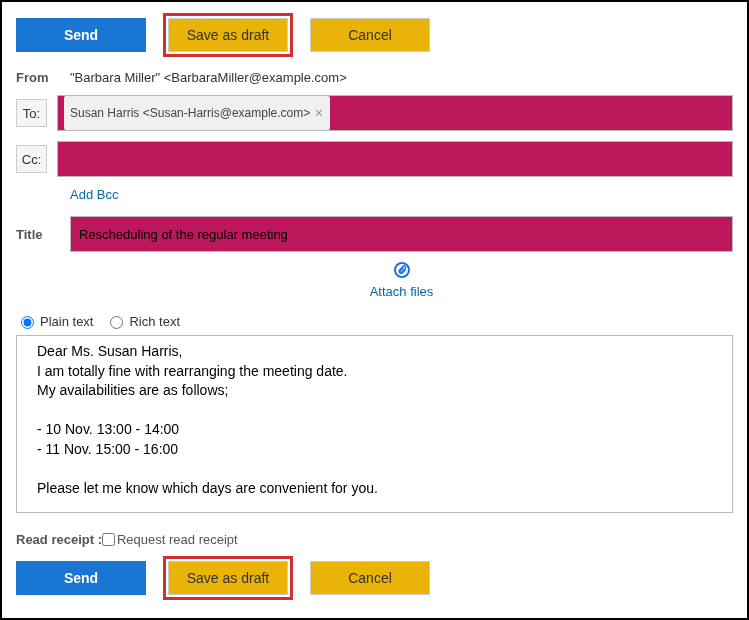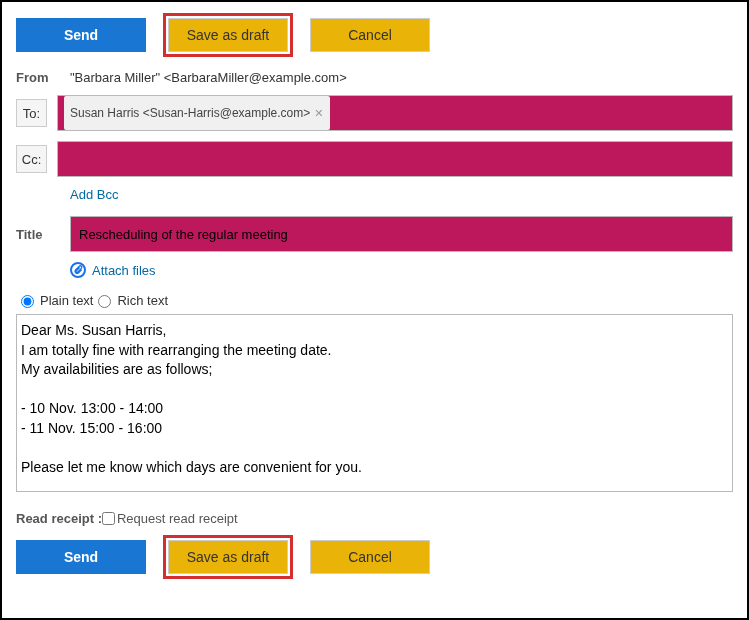--- a/index.html
+++ b/index.html
@@ -99,51 +99,53 @@
     cursor: pointer;
   }
   .indent-col {
     margin-left: 54px;
   }
   .attach-row {
     display: flex;
     align-items: center;
     gap: 6px;
     margin: 10px 0 14px 54px;
+    flex-direction: column;
   }
   .attach-icon {
     width: 16px;
     height: 16px;
     border: 2px solid #1a73e8;
     border-radius: 50%;
     display: inline-flex;
     align-items: center;
     justify-content: center;
     font-size: 10px;
     font-style: italic;
     color: #1a73e8;
   }
   .format-row {
     display: flex;
     align-items: center;
+    gap: 12px;
     margin-bottom: 6px;
     font-size: 13px;
     margin-top: 6px;
   }
   .format-row label {
     display: inline-flex;
     align-items: center;
     gap: 3px;
     cursor: pointer;
   }
   .body-area {
     width: 100%;
     height: 178px;
     border: 1px solid #b9b9b9;
-    padding: 6px 4px;
+    padding: 6px 20px;
     font-family: Arial, Helvetica, sans-serif;
     font-size: 14px;
     line-height: 1.4;
     resize: none;
     white-space: pre-wrap;
   }
   .receipt-row {
     margin: 16px 0 14px 0;
     font-size: 13px;
     color: #555;

